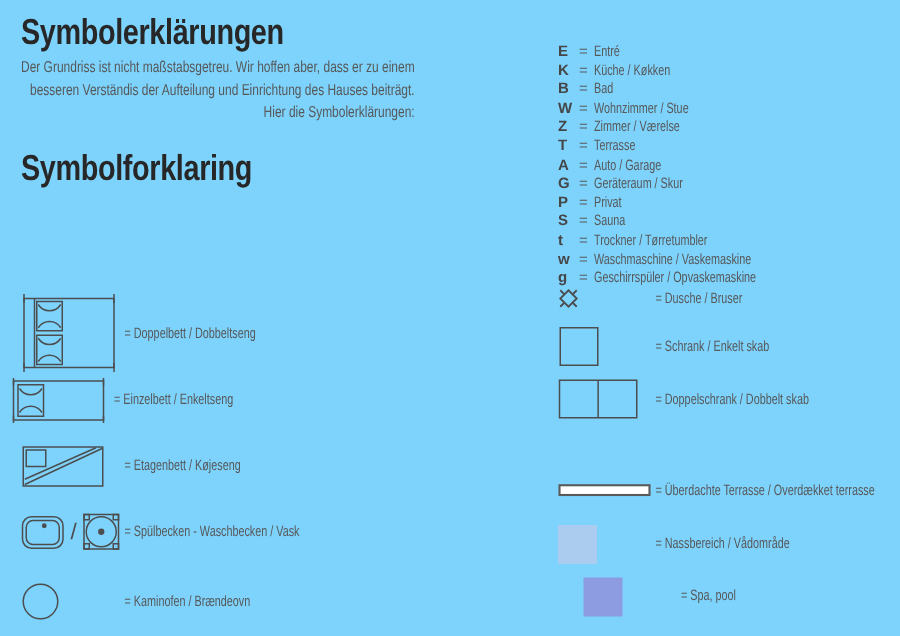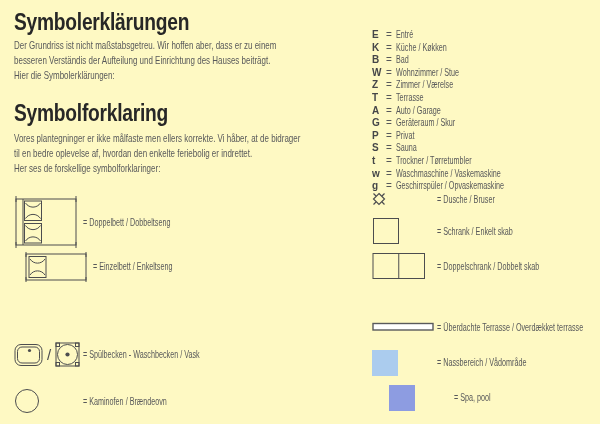--- a/index.html
+++ b/index.html
@@ -2,34 +2,34 @@
 <html><head>
 <meta charset="utf-8">
 <style>
   * { margin: 0; padding: 0; box-sizing: border-box; }
   html, body { background: #e8e8e8; }
   body { font-family: "Liberation Sans", sans-serif; }
   .page {
     position: relative;
     width: 600px;
     height: 424px;
-    background: #fef9c3;
+    background: #7dd3fc;
     overflow: hidden;
     color: #57585a;
   }
   .h1 {
     font-size: 24px;
     font-weight: bold;
     color: #272727;
     letter-spacing: -0.3px;
     transform: scaleX(0.80);
     transform-origin: 0 0;
     white-space: nowrap;
   }
-  .para { position: absolute; left: 14px; }
+  .para { position: absolute; left: 14px; text-align: right; }
   .pline {
     display: block;
     font-size: 10.5px;
     line-height: 15px;
     color: #57585a;
     transform: scaleX(0.76);
     transform-origin: 0 50%;
     white-space: nowrap;
   }
   
@@ -72,25 +72,20 @@
   <div style="position:absolute; left:14px; top:8px;" class="h1">Symbolerklärungen</div>
 
   <div class="para" style="top:38px;">
     <span class="pline">Der Grundriss ist nicht maßstabsgetreu. Wir hoffen aber, dass er zu einem</span>
     <span class="pline">besseren Verständis der Aufteilung und Einrichtung des Hauses beiträgt.</span>
     <span class="pline">Hier die Symbolerklärungen:</span>
   </div>
 
   <div style="position:absolute; left:14px; top:99px;" class="h1">Symbolforklaring</div>
 
-  <div class="para" style="top:131px;">
-    <span class="pline">Vores plantegninger er ikke målfaste men ellers korrekte. Vi håber, at de bidrager</span>
-    <span class="pline">til en bedre oplevelse af, hvordan den enkelte feriebolig er indrettet.</span>
-    <span class="pline">Her ses de forskellige symbolforklaringer:</span>
-  </div>
 
   <div class="codes">
     <div class="code-row">
       <span class="code-letter">E</span>
         <span class="code-eq">=</span>
         <span class="code-meaning">Entré</span>
     </div>
     <div class="code-row">
       <span class="code-letter">K</span>
         <span class="code-eq">=</span>
@@ -161,32 +156,42 @@
         <path d="M9,4 V50"></path>
         <rect x="10.5" y="6" width="17" height="19.5"></rect>
         <path d="M11.5,8 C15,13.5 23,13.5 26.5,8 M11.5,23.5 C15,18 23,18 26.5,23.5"></path>
         <rect x="10.5" y="28.5" width="17" height="19.5"></rect>
         <path d="M11.5,30.5 C15,36 23,36 26.5,30.5 M11.5,46 C15,40.5 23,40.5 26.5,46"></path>
       </svg>
     </div>
     <span class="sym-label">= Doppelbett / Dobbeltseng</span>
   </div>
 
-  <div class="sym-row" style="left:24px; top:251px; height:31px;text-align:center;">
+  <div class="sym-row" style="left:7px; top:251px; height:31px;text-align:center;">
     <div class="sym-cell-l">
       <svg width="64" height="32" viewBox="0 0 64 32" stroke="#4c4d4f" fill="none" stroke-width="1">
         <path d="M2,1 V6 M62,1 V6 M2,26 V31 M62,26 V31"></path>
         <rect x="2" y="3" width="60" height="26"></rect>
         <rect x="5" y="5.5" width="17" height="21"></rect>
         <path d="M6,8 C9.5,13.5 17.5,13.5 21,8 M6,24 C9.5,18.5 17.5,18.5 21,24"></path>
       </svg>
     </div>
     <span class="sym-label">= Einzelbett / Enkeltseng</span>
   </div>
 
+  <div class="sym-row" style="left:14px; top:296px; height:29px;">
+    <div class="sym-cell-l">
+      <svg width="56" height="30" viewBox="0 0 56 30" stroke="#4c4d4f" fill="none" stroke-width="1">
+        <rect x="1.5" y="2" width="53" height="26"></rect>
+        <rect x="3.5" y="4" width="13" height="11"></rect>
+        <path d="M2.5,27 L54,3 M2.5,23.5 L50,2.5"></path>
+      </svg>
+    </div>
+    <span class="sym-label">= Etagenbett / Køjeseng</span>
+  </div>
 
   <div class="sym-row" style="left:14px; top:341px; height:27px;">
     <div class="sym-cell-l">
       <svg width="30" height="28" viewBox="0 0 30 28" stroke="#4c4d4f" fill="none" stroke-width="1">
         <rect x="1" y="3.5" width="27" height="21" rx="6"></rect>
         <rect x="3.5" y="6" width="22" height="16" rx="4.5"></rect>
         <circle cx="15.5" cy="9.5" r="1.6" fill="#4c4d4f" stroke="none"></circle>
       </svg>
       <span class="slash">/</span>
       <svg width="27" height="27" viewBox="0 0 27 27" stroke="#4c4d4f" fill="none" stroke-width="1">

